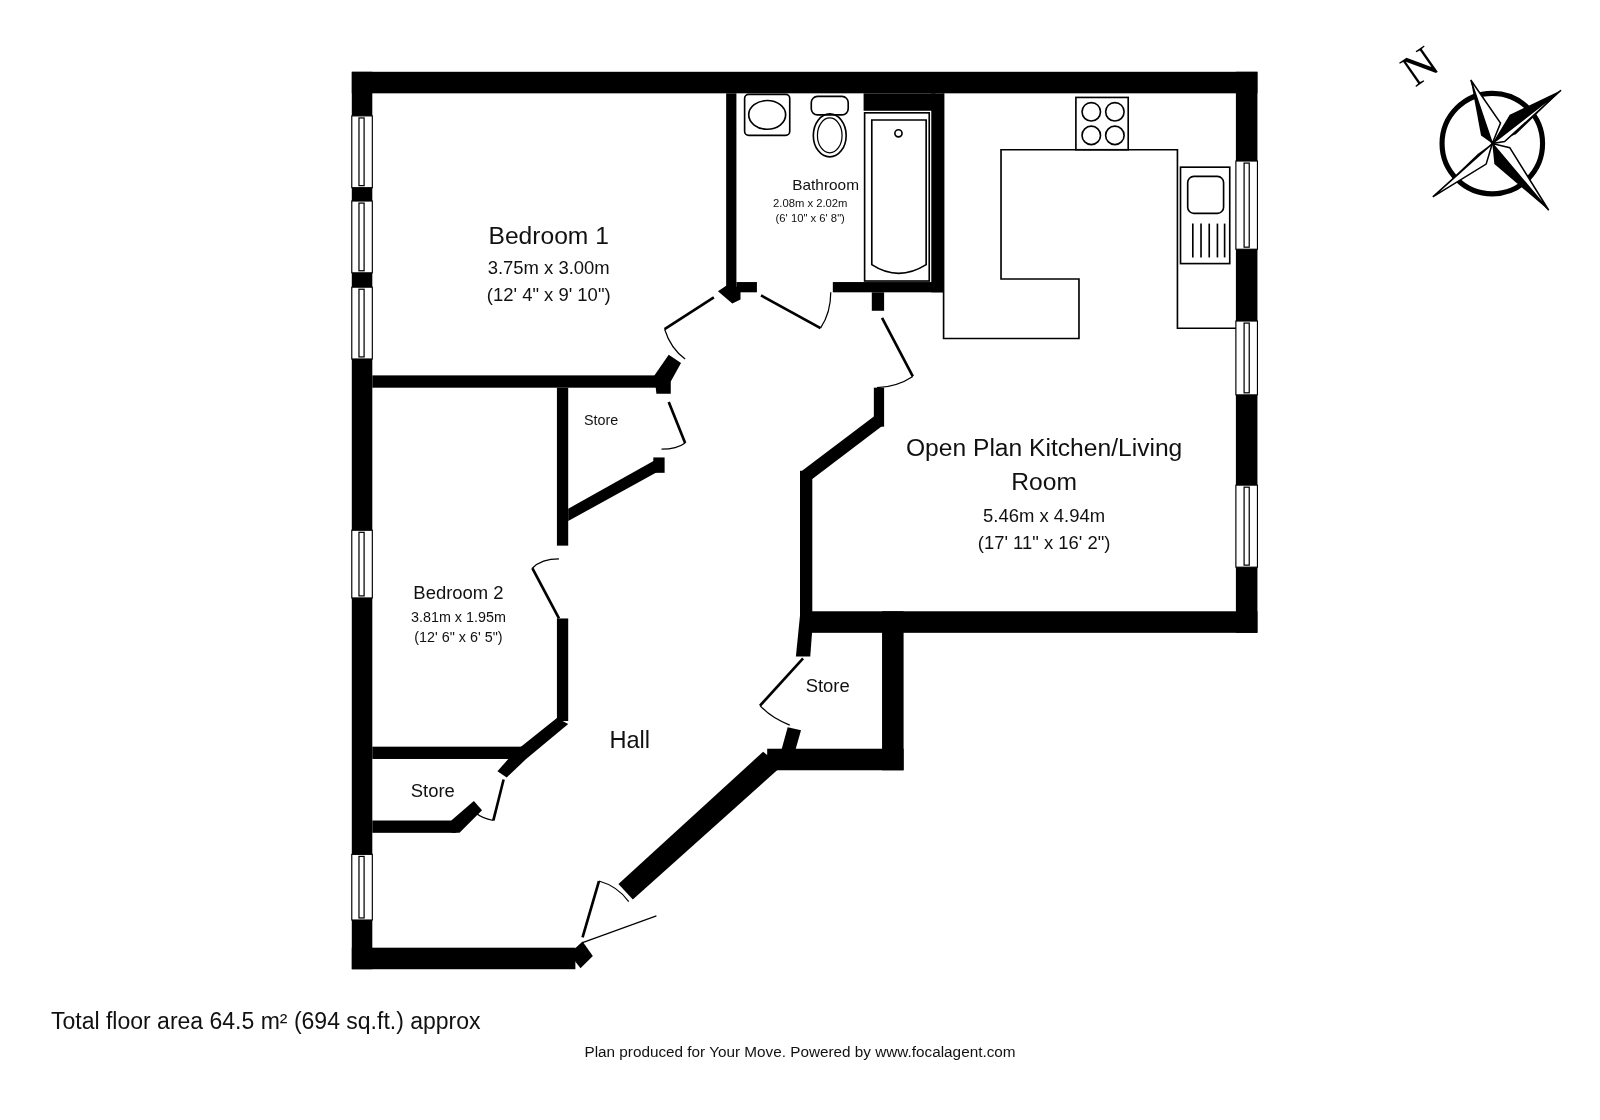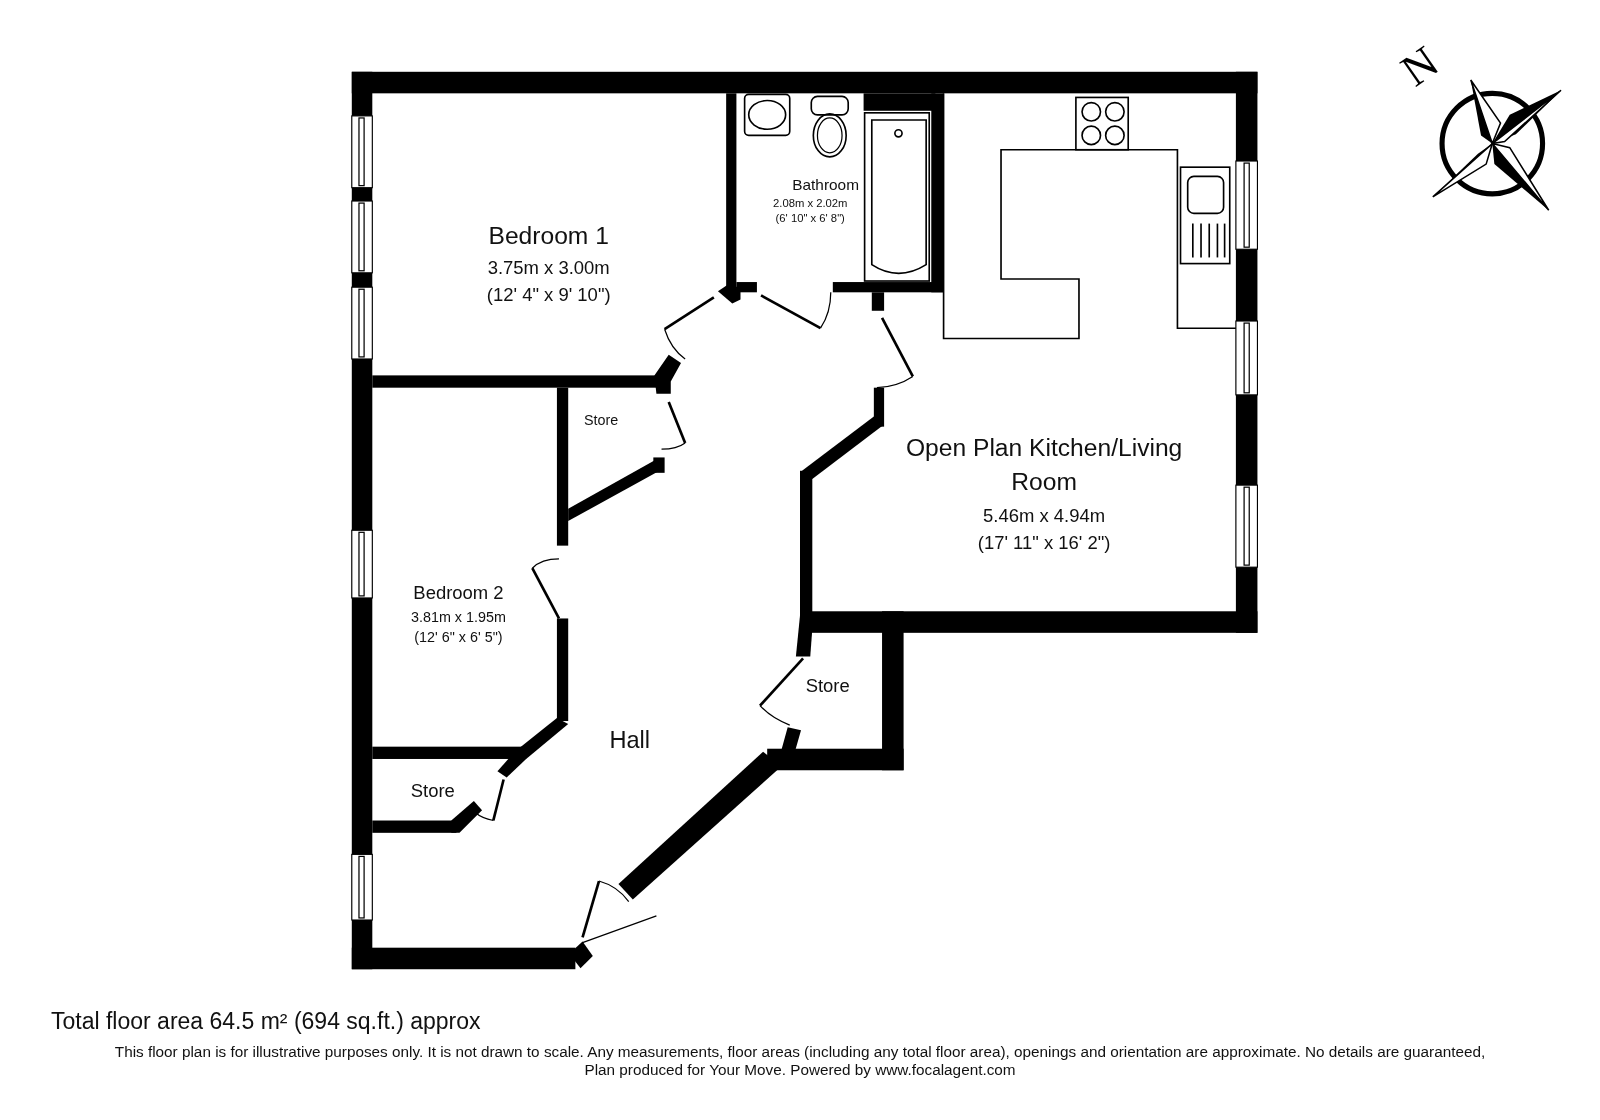--- a/index.html
+++ b/index.html
@@ -216,15 +216,14 @@
     </g>
     <text class="label" x="586" y="414" font-size="14">Store</text>
     <text class="label" x="807" y="675" font-size="18">Store</text>
     <text class="label" x="422" y="777" font-size="18">Store</text>
     <text class="label" x="614" y="729" font-size="23">Hall</text>
   </g>
 </svg>
 
 <div class="footer total">Total floor area 64.5 m² (694 sq.ft.) approx</div>
 <div class="footer disclaimer">
-  <div>This floor plan is for illustrative purposes only. It is not drawn to scale. Any measurements, floor areas (including any total floor area), openings and orientation are approximate. No details are guaranteed,</div>
   <div>Plan produced for Your Move. Powered by www.focalagent.com</div>
 </div>
 
 </body></html>

